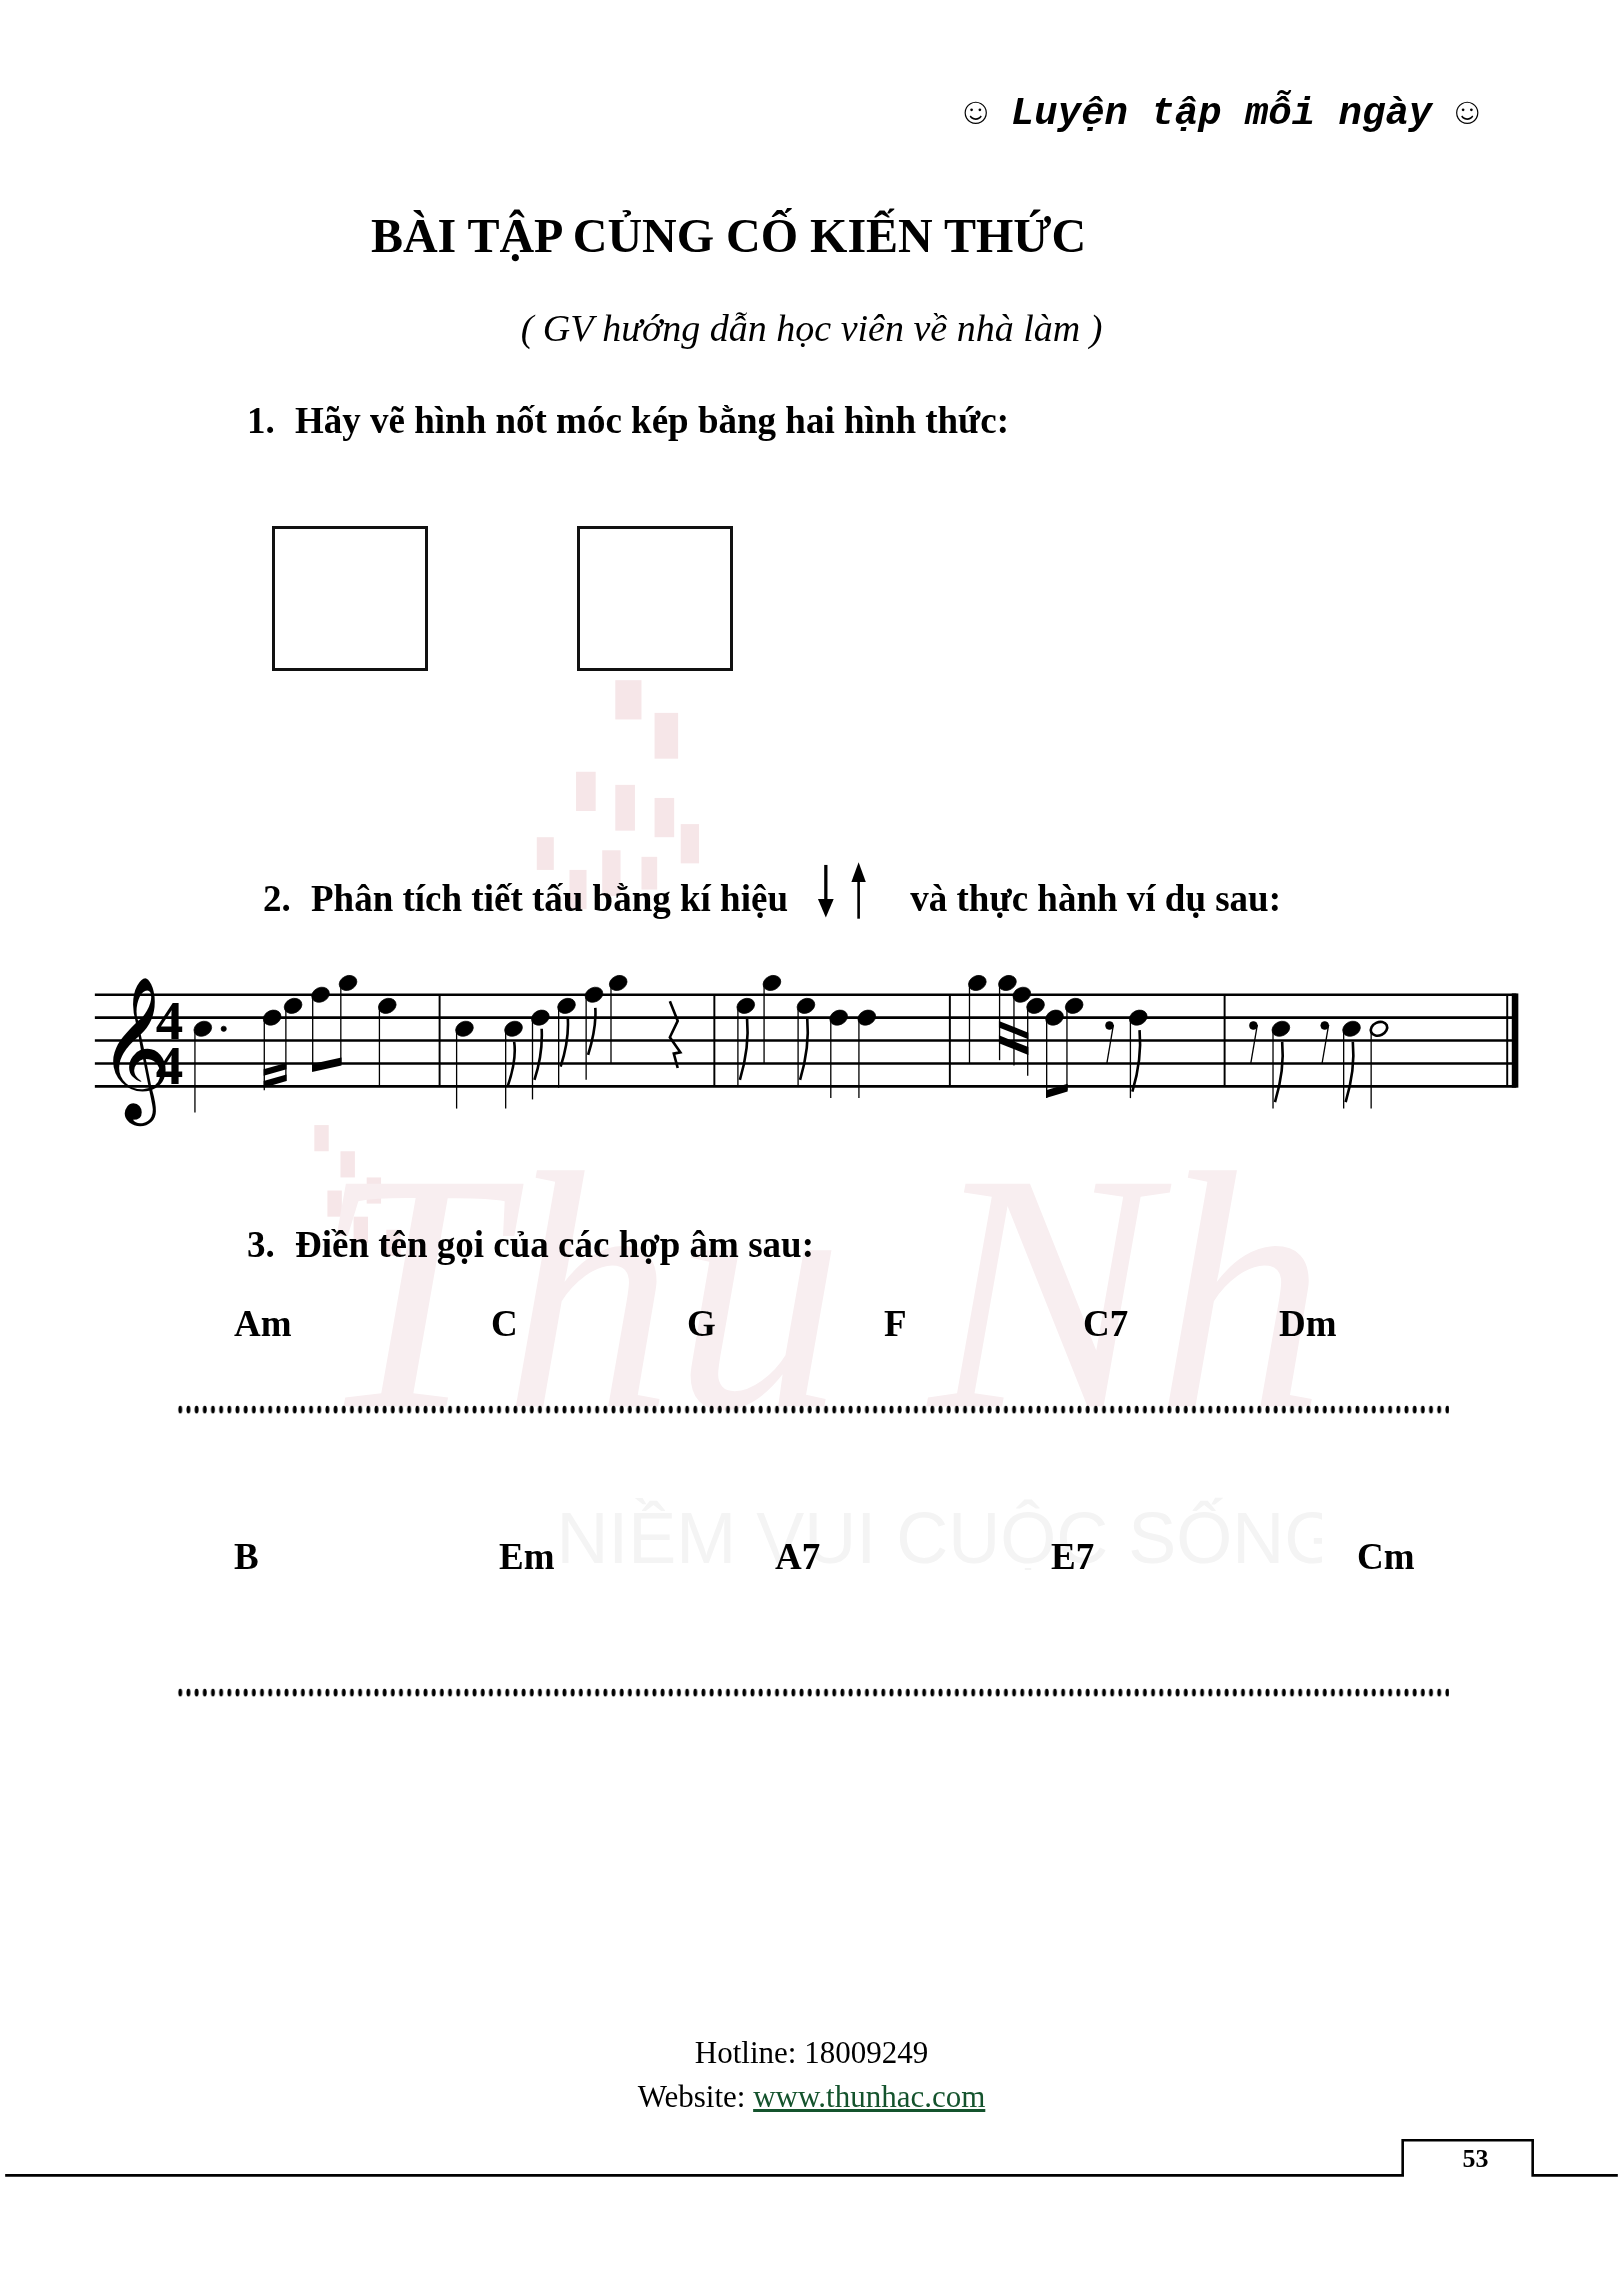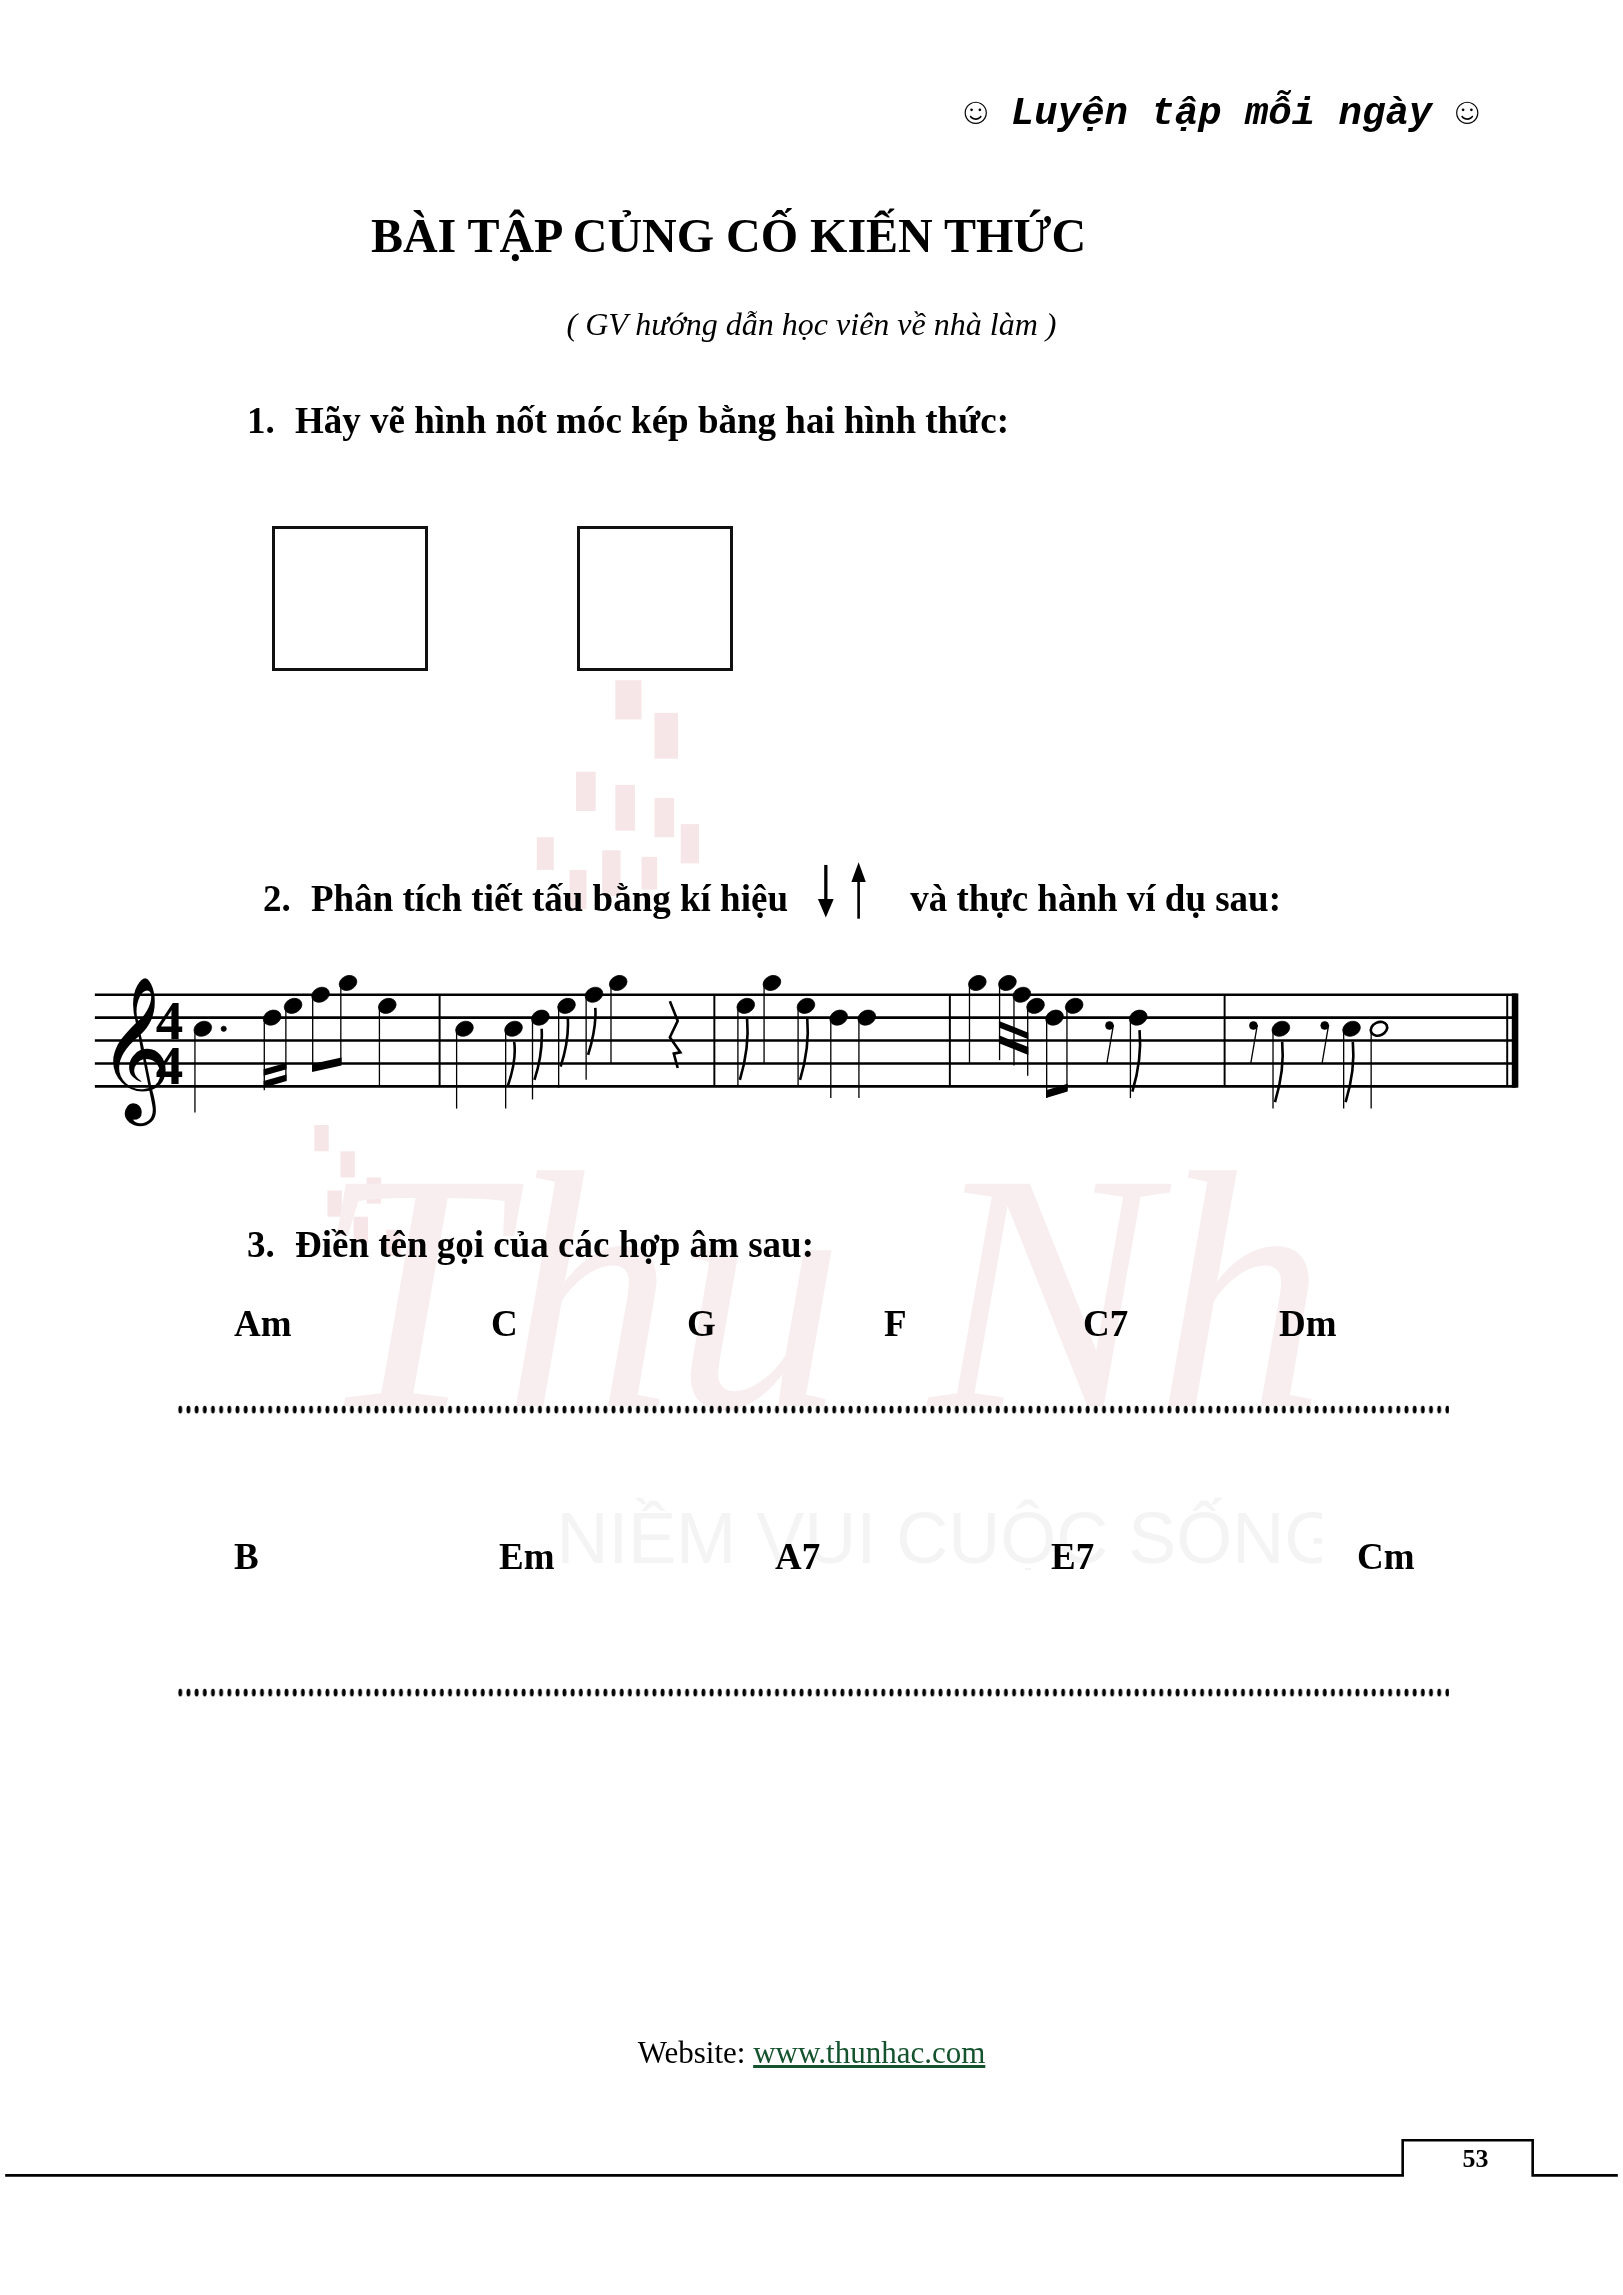--- a/index.html
+++ b/index.html
@@ -2,21 +2,21 @@
 <html style="font-size:10.5px"><head>
 <meta charset="utf-8">
 <style>
   html, body { margin: 0; padding: 0; background: #ffffff; }
   body { width: 1623px; height: 2295px; position: relative; overflow: hidden;
          font-family: "Liberation Serif", "DejaVu Serif", serif; color: #000; }
   .abs { position: absolute; }
   .watermark { position: absolute; left: 275px; top: 654px; width: 1047px; height: 916px; pointer-events: none; }
   .motto { right: 144px; top: 92px; font-size: 39px; font-style: italic; font-weight: bold; white-space: nowrap; font-family: Liberation Mono, monospace; }
   .title { left: 0; width: 1457px; top: 208px; text-align: center; font-size: 48px; font-weight: bold; }
-  .subtitle { left: 0; width: 1623px; top: 306px; text-align: center; font-size: 32px; font-style: italic; }
+  .subtitle { left: 0; width: 1623px; top: 306px; text-align: center; font-size: 38px; font-style: italic; }
   .q { font-size: 37px; font-weight: bold; white-space: nowrap; }
   .q1 { left: 247px; top: 399px; }
   .q2 { left: 263px; top: 861px; }
   .q3 { left: 247px; top: 1223px; }
   .qnum { display: inline-block; width: 48px; }
   .box { border: 3.3px solid #111; box-sizing: border-box; width: 156px; height: 145px; top: 526px; }
   .box1 { left: 272px; }
   .box2 { left: 577px; }
   .arrows { display: inline-block; width: 79px; height: 59px; vertical-align: -9.2px; margin: 0 25px 0 18.3px; }
   .chord { font-size: 37px; font-weight: bold; white-space: nowrap; }
@@ -207,20 +207,21 @@
 <div class="abs chord" style="left:1051px;top:1535px">E7</div>
 <div class="abs chord" style="left:1357px;top:1535px">Cm</div>
 
 <div class="abs dots" style="top:1688px">
   <svg width="1272" height="9.2" viewBox="0 0 1945 14">
       <rect width="1945" height="14" fill="url(#dp)"></rect>
     </svg>
 </div>
 
 <div class="abs footer">
+  <div><span>Hotline: </span><span>18009249</span></div>
   <div><span>Website: </span><a>www.thunhac.com</a></div>
 </div>
 
 <svg class="abs pagebar" viewBox="0 0 2481 60" width="1623" height="39">
   <polyline points="0,56 2150,56 2150,2 2350,2 2350,56 2481,56" fill="none" stroke="#000" stroke-width="4"></polyline>
 </svg>
 <div class="abs pagenum">53</div>
 
 
 </body></html>

